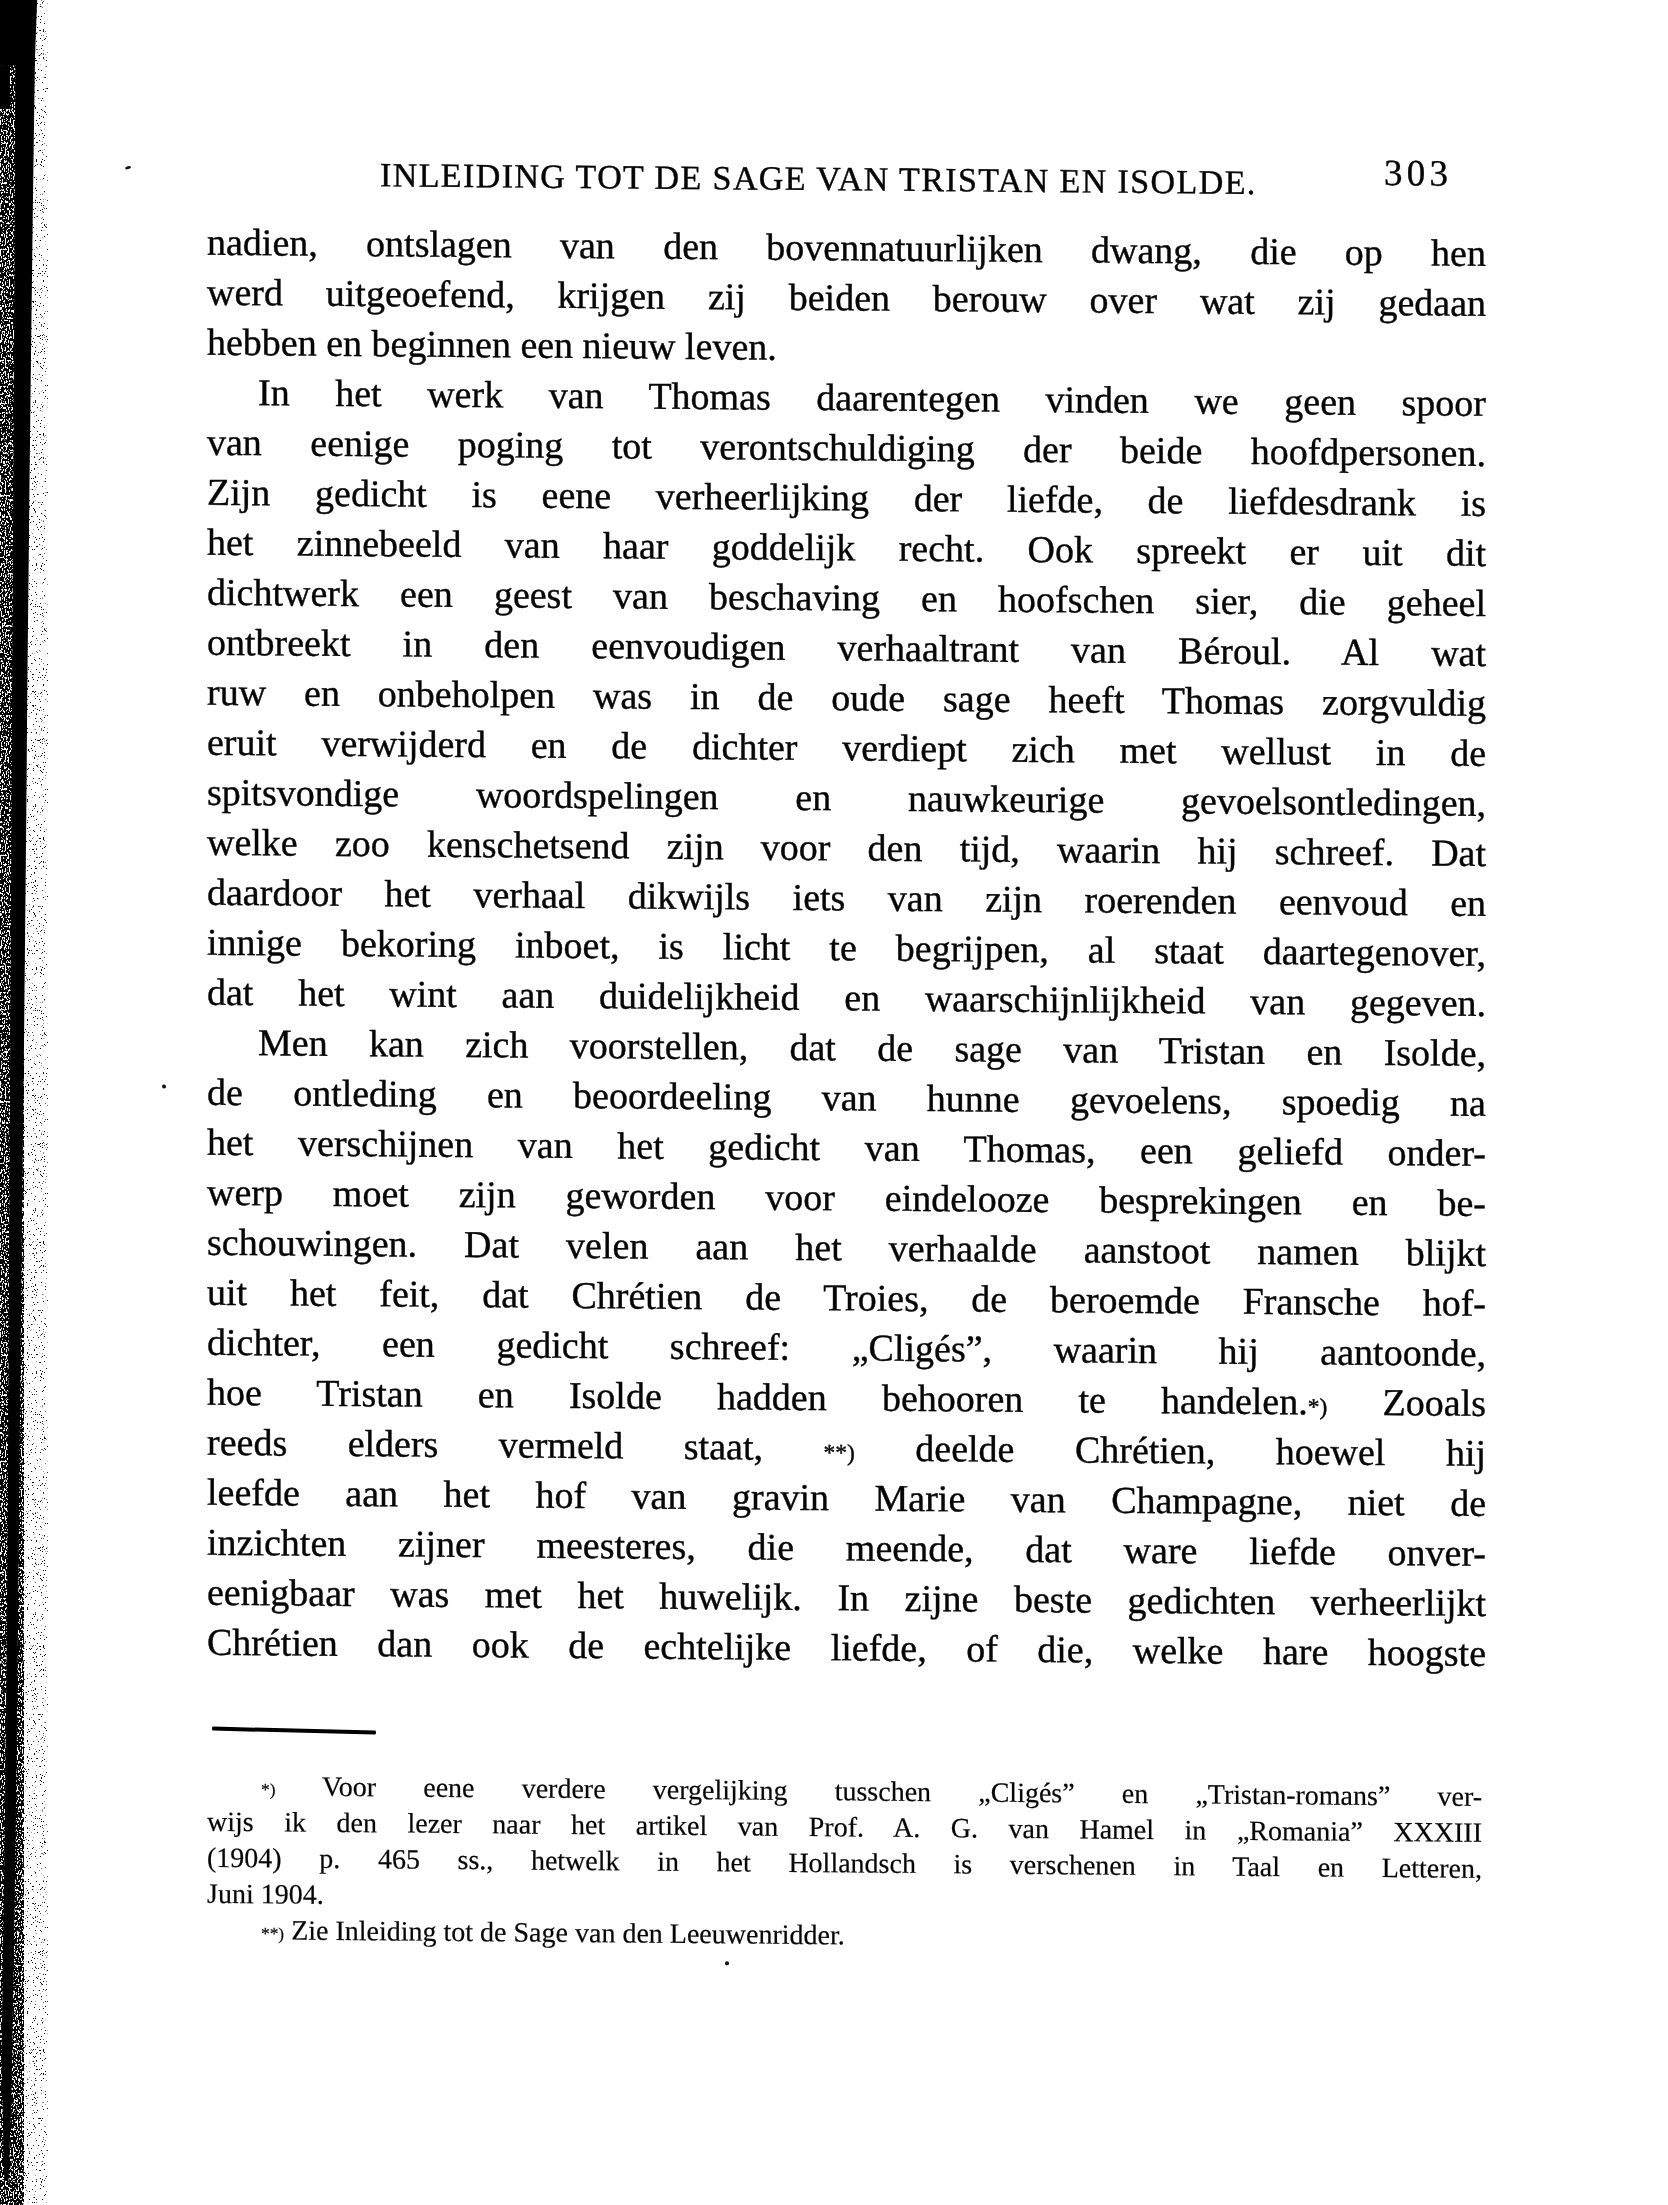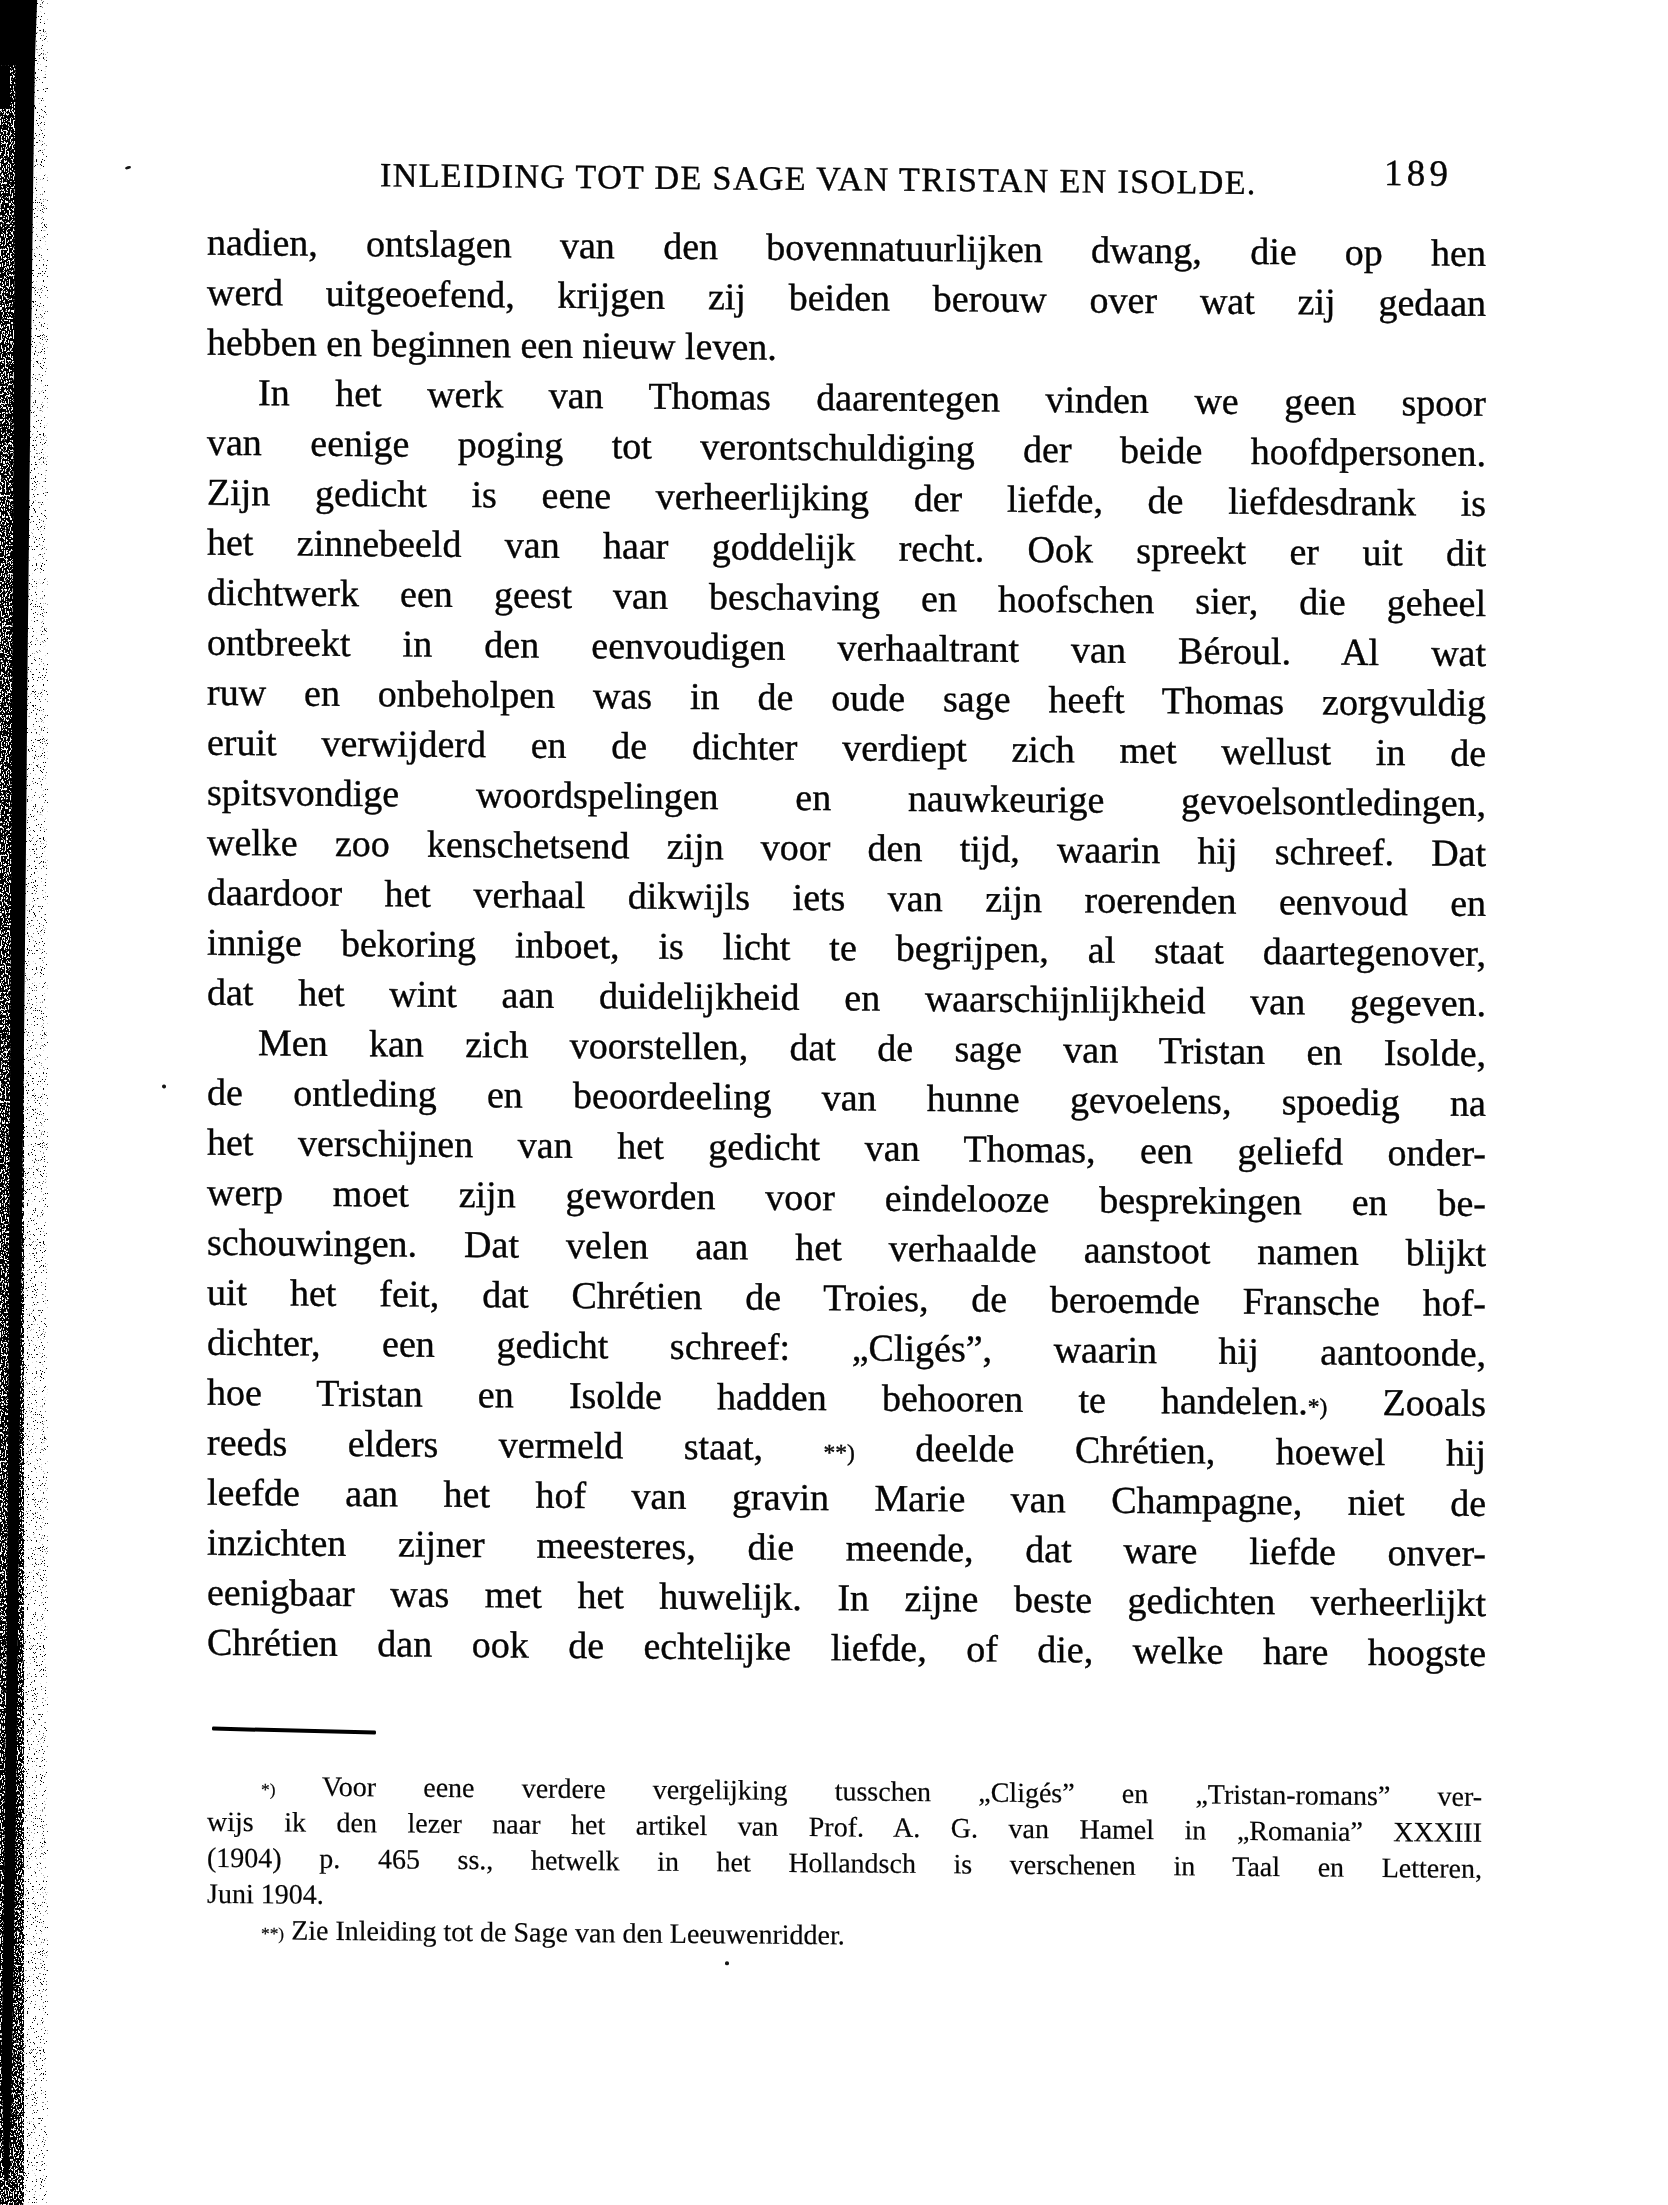--- a/index.html
+++ b/index.html
@@ -115,21 +115,21 @@
       <path d="M22,0 L52,0 L49,80 C45,350 41,700 38,1000 C35,1400 30,1750 27,2100 C24,2450 20,2750 16,2950 L12,3070 L6,3070 L2,2900 C6,2650 9,2400 11,2100 C13,1700 17,1000 19,600 Z" fill="#000"></path>
       <rect x="0" y="0" width="48" height="92" fill="#000"></rect>
       <rect x="0" y="92" width="14" height="60" fill="#000"></rect>
     </svg>
   </div>
 
   <div class="content">
 
     <div class="running-title">INLEIDING TOT DE SAGE VAN TRISTAN EN ISOLDE.</div>
 
-    <div class="page-number">189</div>
+    <div class="page-number">303</div>
 
     <div class="body-text">
         <div class="line">nadien, ontslagen van den bovennatuurlijken dwang, die op hen</div>
         <div class="line">werd uitgeoefend, krijgen zij beiden berouw over wat zij gedaan</div>
         <div class="line no-j">hebben en beginnen een nieuw leven.</div>
         <div class="line ind">In het werk van Thomas daarentegen vinden we geen spoor</div>
         <div class="line">van eenige poging tot verontschuldiging der beide hoofdpersonen.</div>
         <div class="line">Zijn gedicht is eene verheerlijking der liefde, de liefdesdrank is</div>
         <div class="line">het zinnebeeld van haar goddelijk recht. Ook spreekt er uit dit</div>
         <div class="line">dichtwerk een geest van beschaving en hoofschen sier, die geheel</div>

